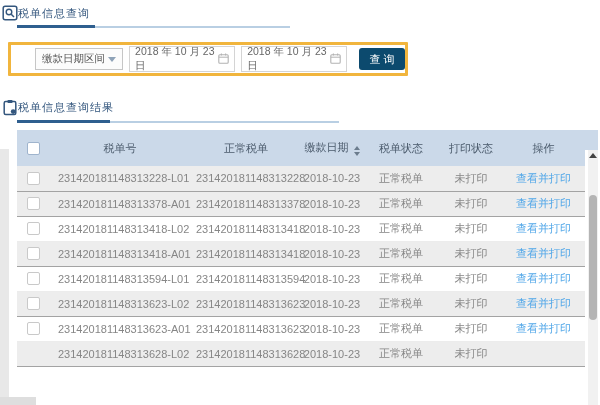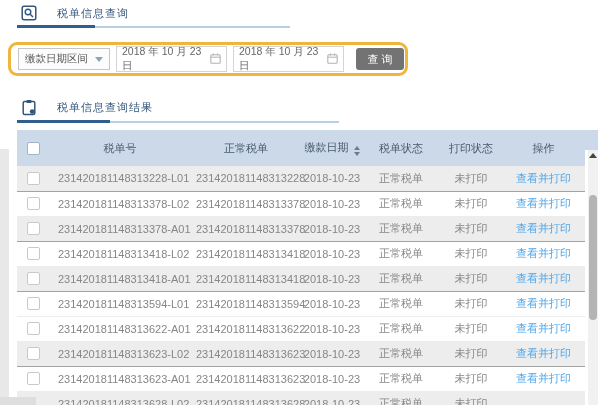--- a/index.html
+++ b/index.html
@@ -1,39 +1,39 @@
 <!DOCTYPE html>
 <html><head>
 <meta charset="utf-8">
 <style>
   * { margin:0; padding:0; box-sizing:border-box; }
   body { background:#fff; font-family:"Liberation Sans","DejaVu Sans",sans-serif; }
   .screen { position:relative; width:600px; height:405px; background:#fff; overflow:hidden; }
 
   
-  .sec-head { position:absolute; left:21px; display:flex; align-items:center; gap:20px; }
+  .sec-head { position:absolute; left:2px; display:flex; align-items:center; gap:0; }
   .sec-head .ttl { font-size:11px; color:#33567d; letter-spacing:1px; }
   .sec-head svg { display:block; }
   .underline { position:absolute; left:17px; display:flex; align-items:center; }
   .underline .dark { height:3px; background:#2f5f8f; }
   .underline .light { height:2px; background:#b9cfe3; flex:1; }
 
   
   .filter-bar { position:absolute; left:8px; top:42px; width:400px; height:34px;
-    border:3px solid #f1b53d; border-radius:9px; display:flex; align-items:center;
-    padding-left:7px; background:#fff; }
+    border:3px solid #f1b53d; border-radius:1px; display:flex; align-items:center;
+    padding-left:24px; background:#fff; }
   .dd { width:92px; height:22px; border:1px solid #c6c6c6; background:#fcfcfc;
     display:flex; align-items:center; justify-content:space-between; padding:0 6px;
     font-size:10.5px; color:#555; cursor:pointer; }
   .caret { width:0; height:0; border-left:4px solid transparent; border-right:4px solid transparent;
     border-top:5px solid #8fa3b8; }
   .date-box { width:111px; height:26px; border:1px solid #d4d4d4; background:#fff; margin-left:6px;
     display:flex; align-items:center; justify-content:space-between; padding:0 5px;
     font-size:10.5px; color:#666; }
-  .btn-query { width:48px; height:22px; margin-left:12px; background:#737373; color:#fff;
+  .btn-query { width:48px; height:22px; margin-left:12px; background:#0c4a6e; color:#fff;
     border:none; border-radius:3px; font-size:11px; letter-spacing:3px; padding-left:3px;
     cursor:pointer; font-family:inherit; }
 
   
   .tbl-wrap { position:absolute; left:17px; top:130px; width:568px; }
   table { width:568px; border-collapse:collapse; table-layout:fixed; }
   thead th { height:36px; background:#cbd9e9; color:#4a5a6b; font-size:11px; font-weight:normal; }
   tbody td { height:25px; font-size:11px; color:#868686; white-space:nowrap; border-bottom:1px solid #ececec; }
   tbody tr.odd td { background:#ededed; border-bottom:1px solid #a3a3a3; }
   td.c-tax { text-align:left; padding-left:8px; }
@@ -154,29 +154,20 @@
       <tbody>
           <tr class="odd">
       <td class="c-cb"><span class="cb"></span></td>
       <td class="c-tax">231420181148313228-L01</td>
       <td class="c-decl">231420181148313228</td>
       <td class="c-date">2018-10-23</td>
       <td class="c-status">正常税单</td>
       <td class="c-print">未打印</td>
       <td class="c-act"><span class="link">查看并打印</span></td>
     </tr>
-          <tr class="even">
-      <td class="c-cb"><span class="cb"></span></td>
-      <td class="c-tax">231420181148313378-L02</td>
-      <td class="c-decl">231420181148313378</td>
-      <td class="c-date">2018-10-23</td>
-      <td class="c-status">正常税单</td>
-      <td class="c-print">未打印</td>
-      <td class="c-act"><span class="link">查看并打印</span></td>
-    </tr>
           <tr class="odd">
       <td class="c-cb"><span class="cb"></span></td>
       <td class="c-tax">231420181148313378-A01</td>
       <td class="c-decl">231420181148313378</td>
       <td class="c-date">2018-10-23</td>
       <td class="c-status">正常税单</td>
       <td class="c-print">未打印</td>
       <td class="c-act"><span class="link">查看并打印</span></td>
     </tr>
           <tr class="even">
@@ -194,29 +185,20 @@
       <td class="c-decl">231420181148313418</td>
       <td class="c-date">2018-10-23</td>
       <td class="c-status">正常税单</td>
       <td class="c-print">未打印</td>
       <td class="c-act"><span class="link">查看并打印</span></td>
     </tr>
           <tr class="even">
       <td class="c-cb"><span class="cb"></span></td>
       <td class="c-tax">231420181148313594-L01</td>
       <td class="c-decl">231420181148313594</td>
-      <td class="c-date">2018-10-23</td>
-      <td class="c-status">正常税单</td>
-      <td class="c-print">未打印</td>
-      <td class="c-act"><span class="link">查看并打印</span></td>
-    </tr>
-          <tr class="even">
-      <td class="c-cb"><span class="cb"></span></td>
-      <td class="c-tax">231420181148313622-A01</td>
-      <td class="c-decl">231420181148313622</td>
       <td class="c-date">2018-10-23</td>
       <td class="c-status">正常税单</td>
       <td class="c-print">未打印</td>
       <td class="c-act"><span class="link">查看并打印</span></td>
     </tr>
           <tr class="odd">
       <td class="c-cb"><span class="cb"></span></td>
       <td class="c-tax">231420181148313623-L02</td>
       <td class="c-decl">231420181148313623</td>
       <td class="c-date">2018-10-23</td>

